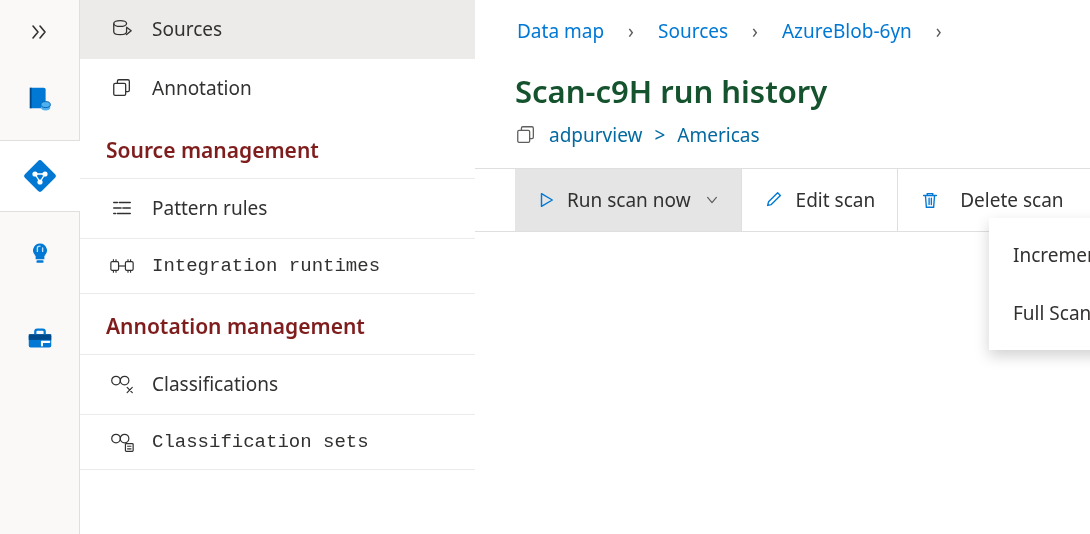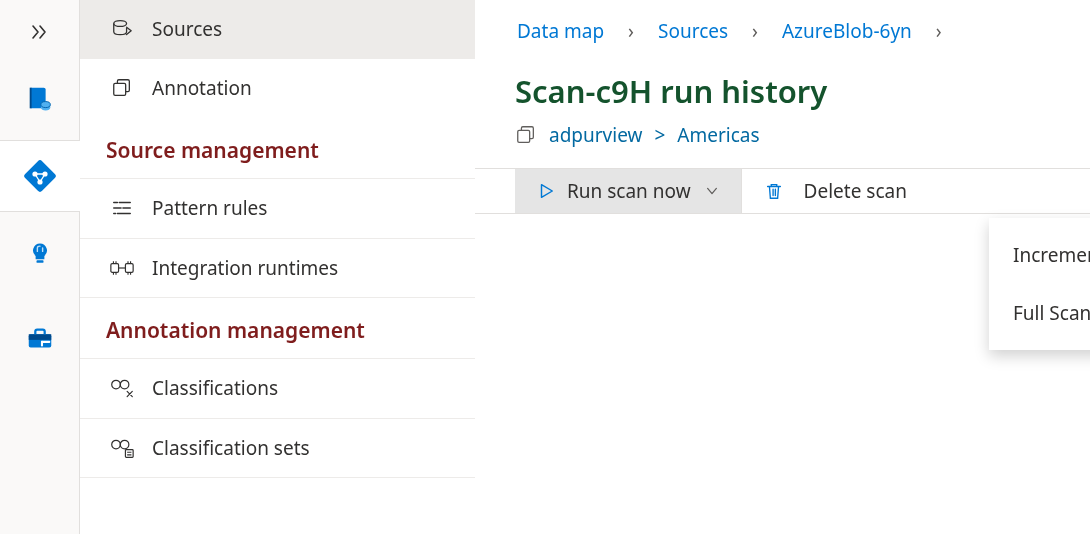--- a/index.html
+++ b/index.html
@@ -77,20 +77,21 @@
     font-size: 21px;
     font-weight: 600;
     padding: 18px 20px 14px 26px;
     color: #7f1d1d;
   }
   .section-items .sidebar-item {
     border-top: 1px solid #edebe9;
   }
   .section-items .sidebar-item:last-child {
     border-bottom: 1px solid #edebe9;
+    font-family: Liberation Mono, monospace;
   }
 
   
   .main {
     flex: 1;
     position: relative;
     display: flex;
     flex-direction: column;
   }
   .breadcrumb {
@@ -121,21 +122,21 @@
   }
   .page-subtitle .icon { color: #605e5c; }
 
   .toolbar {
     margin-top: 20px;
     border-top: 1px solid #e1dfdd;
     border-bottom: 1px solid #e1dfdd;
     padding: 0 0 0 40px;
     display: flex;
     align-items: stretch;
-    height: 46px;
+    height: 64px;
   }
   .tb-btn {
     display: flex;
     align-items: center;
     gap: 12px;
     padding: 0 22px;
     font-size: 19px;
     color: #323130;
     cursor: pointer;
     border-right: 1px solid #e1dfdd;
@@ -325,20 +326,28 @@
               <path d="M5 3l12 7-12 7z" fill="none" stroke="currentColor" stroke-width="1.6" stroke-linejoin="round"></path>
             </svg>
         </span>
         <span>Run scan now</span>
         <span class="chev">
           <svg width="14" height="14" viewBox="0 0 16 16">
               <path d="M3 5l5 6 5-6" fill="none" stroke="currentColor" stroke-width="1.4" stroke-linecap="round" stroke-linejoin="round"></path>
             </svg>
         </span>
       </div>
+      <div class="tb-btn">
+        <span class="icon-blue">
+          <svg width="20" height="20" viewBox="0 0 22 22">
+              <path d="M4 17l1-4L15 3l3 3L8 16l-4 1z" fill="none" stroke="currentColor" stroke-width="1.5" stroke-linejoin="round"></path>
+            </svg>
+        </span>
+        <span>Edit scan</span>
+      </div>
       <div class="tb-btn last" style="padding-right:6px;gap:20px;">
         <span class="icon-blue">
           <svg width="20" height="20" viewBox="0 0 22 22">
               <path d="M4 6h14M8 6V4h6v2M6 6l1 13h8l1-13M10 9v7M12.5 9v7" fill="none" stroke="currentColor" stroke-width="1.5" stroke-linecap="round"></path>
             </svg>
         </span>
         <span>Delete scan</span>
       </div>
     </div>
 

